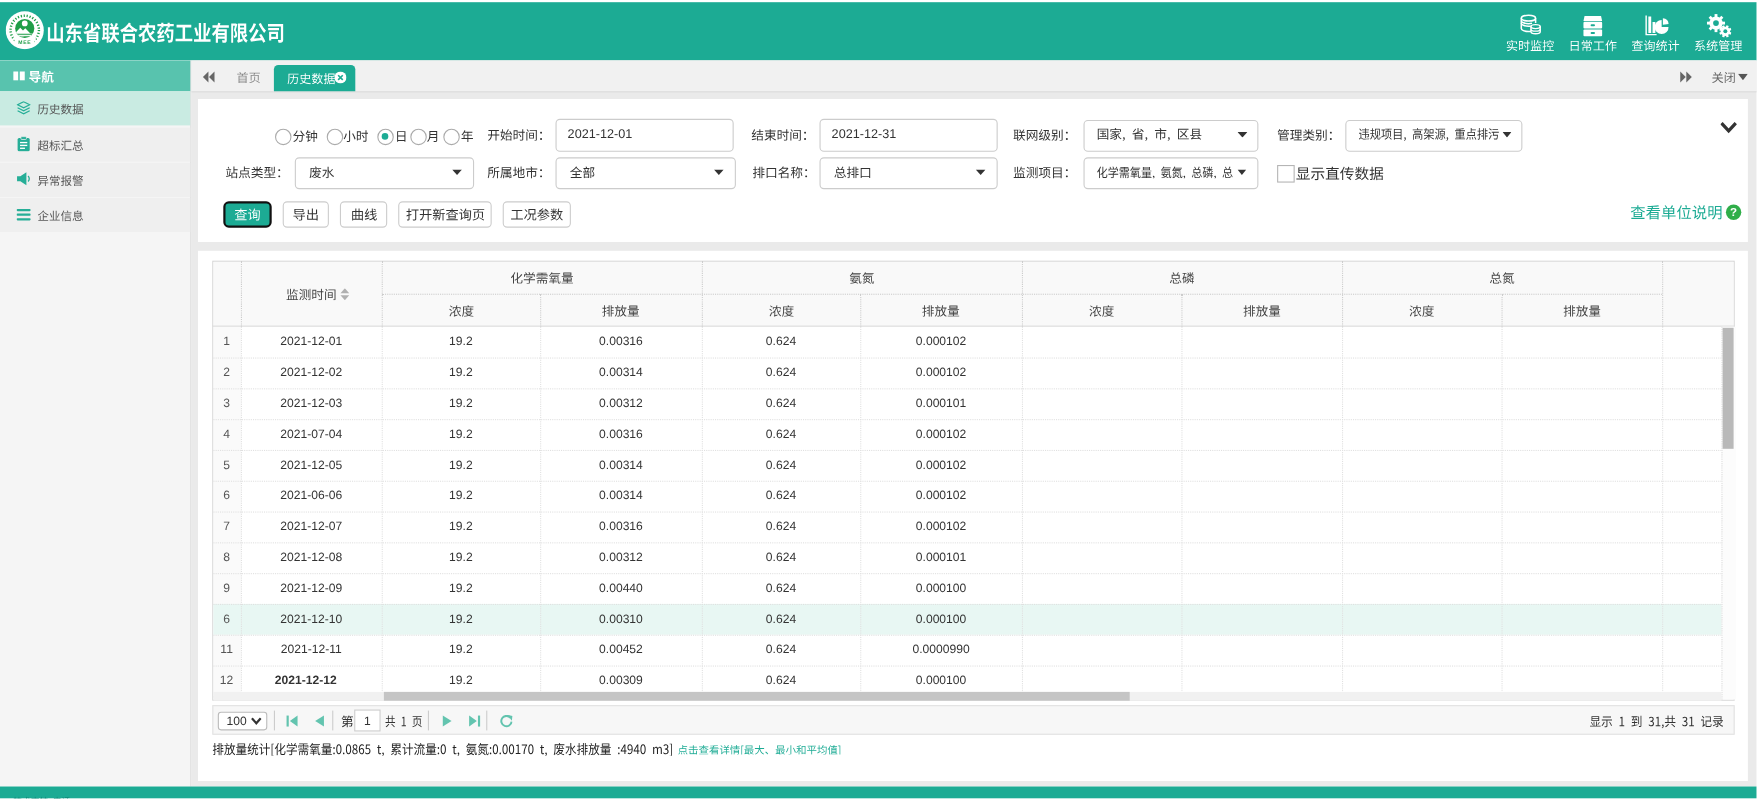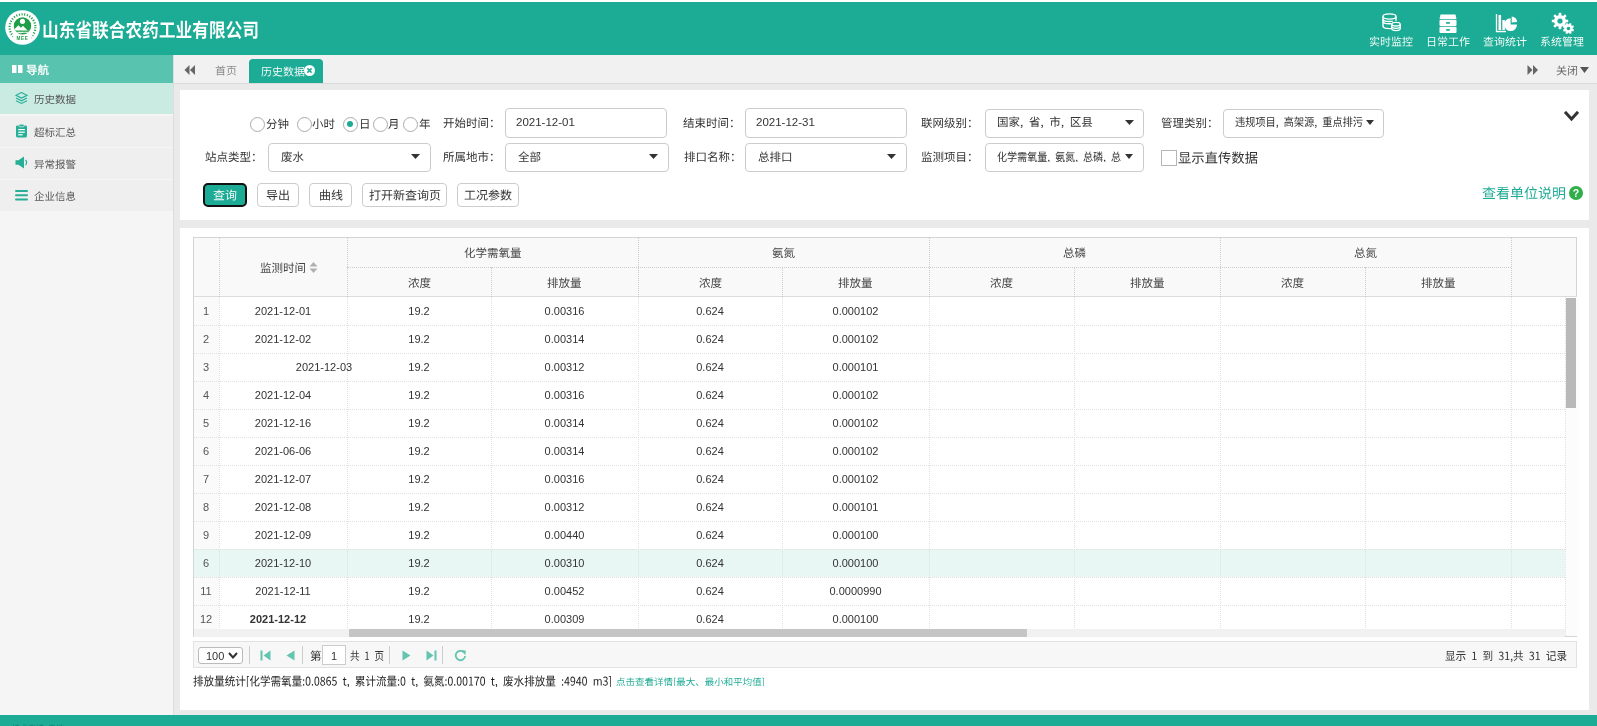--- a/index.html
+++ b/index.html
@@ -805,33 +805,33 @@
 <div style="position:absolute;top:304.0px;font-size:11px;color:#333;line-height:14px;height:14px;white-space:pre;left:564.5px;transform:translateX(-50%);">0.00316</div>
 <div style="position:absolute;top:304.0px;font-size:11px;color:#333;line-height:14px;height:14px;white-space:pre;left:710.0px;transform:translateX(-50%);">0.624</div>
 <div style="position:absolute;top:304.0px;font-size:11px;color:#333;line-height:14px;height:14px;white-space:pre;left:855.5px;transform:translateX(-50%);">0.000102</div>
 <div style="position:absolute;top:332.0px;font-size:11px;color:#555;line-height:14px;height:14px;white-space:pre;left:206.0px;transform:translateX(-50%);">2</div>
 <div style="position:absolute;top:332.0px;font-size:11px;color:#333;line-height:14px;height:14px;white-space:pre;left:283.0px;transform:translateX(-50%);">2021-12-02</div>
 <div style="position:absolute;top:332.0px;font-size:11px;color:#333;line-height:14px;height:14px;white-space:pre;left:419.0px;transform:translateX(-50%);">19.2</div>
 <div style="position:absolute;top:332.0px;font-size:11px;color:#333;line-height:14px;height:14px;white-space:pre;left:564.5px;transform:translateX(-50%);">0.00314</div>
 <div style="position:absolute;top:332.0px;font-size:11px;color:#333;line-height:14px;height:14px;white-space:pre;left:710.0px;transform:translateX(-50%);">0.624</div>
 <div style="position:absolute;top:332.0px;font-size:11px;color:#333;line-height:14px;height:14px;white-space:pre;left:855.5px;transform:translateX(-50%);">0.000102</div>
 <div style="position:absolute;top:360.0px;font-size:11px;color:#555;line-height:14px;height:14px;white-space:pre;left:206.0px;transform:translateX(-50%);">3</div>
-<div style="position:absolute;top:360.0px;font-size:11px;color:#333;line-height:14px;height:14px;white-space:pre;left:283.0px;transform:translateX(-50%);margin-left:41px;">2021-12-03</div>
+<div style="position:absolute;top:360.0px;font-size:11px;color:#333;line-height:14px;height:14px;white-space:pre;left:283.0px;transform:translateX(-50%);">2021-12-03</div>
 <div style="position:absolute;top:360.0px;font-size:11px;color:#333;line-height:14px;height:14px;white-space:pre;left:419.0px;transform:translateX(-50%);">19.2</div>
 <div style="position:absolute;top:360.0px;font-size:11px;color:#333;line-height:14px;height:14px;white-space:pre;left:564.5px;transform:translateX(-50%);">0.00312</div>
 <div style="position:absolute;top:360.0px;font-size:11px;color:#333;line-height:14px;height:14px;white-space:pre;left:710.0px;transform:translateX(-50%);">0.624</div>
 <div style="position:absolute;top:360.0px;font-size:11px;color:#333;line-height:14px;height:14px;white-space:pre;left:855.5px;transform:translateX(-50%);">0.000101</div>
 <div style="position:absolute;top:388.0px;font-size:11px;color:#555;line-height:14px;height:14px;white-space:pre;left:206.0px;transform:translateX(-50%);">4</div>
-<div style="position:absolute;top:388.0px;font-size:11px;color:#333;line-height:14px;height:14px;white-space:pre;left:283.0px;transform:translateX(-50%);">2021-12-04</div>
+<div style="position:absolute;top:388.0px;font-size:11px;color:#333;line-height:14px;height:14px;white-space:pre;left:283.0px;transform:translateX(-50%);">2021-07-04</div>
 <div style="position:absolute;top:388.0px;font-size:11px;color:#333;line-height:14px;height:14px;white-space:pre;left:419.0px;transform:translateX(-50%);">19.2</div>
 <div style="position:absolute;top:388.0px;font-size:11px;color:#333;line-height:14px;height:14px;white-space:pre;left:564.5px;transform:translateX(-50%);">0.00316</div>
 <div style="position:absolute;top:388.0px;font-size:11px;color:#333;line-height:14px;height:14px;white-space:pre;left:710.0px;transform:translateX(-50%);">0.624</div>
 <div style="position:absolute;top:388.0px;font-size:11px;color:#333;line-height:14px;height:14px;white-space:pre;left:855.5px;transform:translateX(-50%);">0.000102</div>
 <div style="position:absolute;top:416.0px;font-size:11px;color:#555;line-height:14px;height:14px;white-space:pre;left:206.0px;transform:translateX(-50%);">5</div>
-<div style="position:absolute;top:416.0px;font-size:11px;color:#333;line-height:14px;height:14px;white-space:pre;left:283.0px;transform:translateX(-50%);">2021-12-16</div>
+<div style="position:absolute;top:416.0px;font-size:11px;color:#333;line-height:14px;height:14px;white-space:pre;left:283.0px;transform:translateX(-50%);">2021-12-05</div>
 <div style="position:absolute;top:416.0px;font-size:11px;color:#333;line-height:14px;height:14px;white-space:pre;left:419.0px;transform:translateX(-50%);">19.2</div>
 <div style="position:absolute;top:416.0px;font-size:11px;color:#333;line-height:14px;height:14px;white-space:pre;left:564.5px;transform:translateX(-50%);">0.00314</div>
 <div style="position:absolute;top:416.0px;font-size:11px;color:#333;line-height:14px;height:14px;white-space:pre;left:710.0px;transform:translateX(-50%);">0.624</div>
 <div style="position:absolute;top:416.0px;font-size:11px;color:#333;line-height:14px;height:14px;white-space:pre;left:855.5px;transform:translateX(-50%);">0.000102</div>
 <div style="position:absolute;top:444.0px;font-size:11px;color:#555;line-height:14px;height:14px;white-space:pre;left:206.0px;transform:translateX(-50%);">6</div>
 <div style="position:absolute;top:444.0px;font-size:11px;color:#333;line-height:14px;height:14px;white-space:pre;left:283.0px;transform:translateX(-50%);">2021-06-06</div>
 <div style="position:absolute;top:444.0px;font-size:11px;color:#333;line-height:14px;height:14px;white-space:pre;left:419.0px;transform:translateX(-50%);">19.2</div>
 <div style="position:absolute;top:444.0px;font-size:11px;color:#333;line-height:14px;height:14px;white-space:pre;left:564.5px;transform:translateX(-50%);">0.00314</div>
 <div style="position:absolute;top:444.0px;font-size:11px;color:#333;line-height:14px;height:14px;white-space:pre;left:710.0px;transform:translateX(-50%);">0.624</div>
 <div style="position:absolute;top:444.0px;font-size:11px;color:#333;line-height:14px;height:14px;white-space:pre;left:855.5px;transform:translateX(-50%);">0.000102</div>

